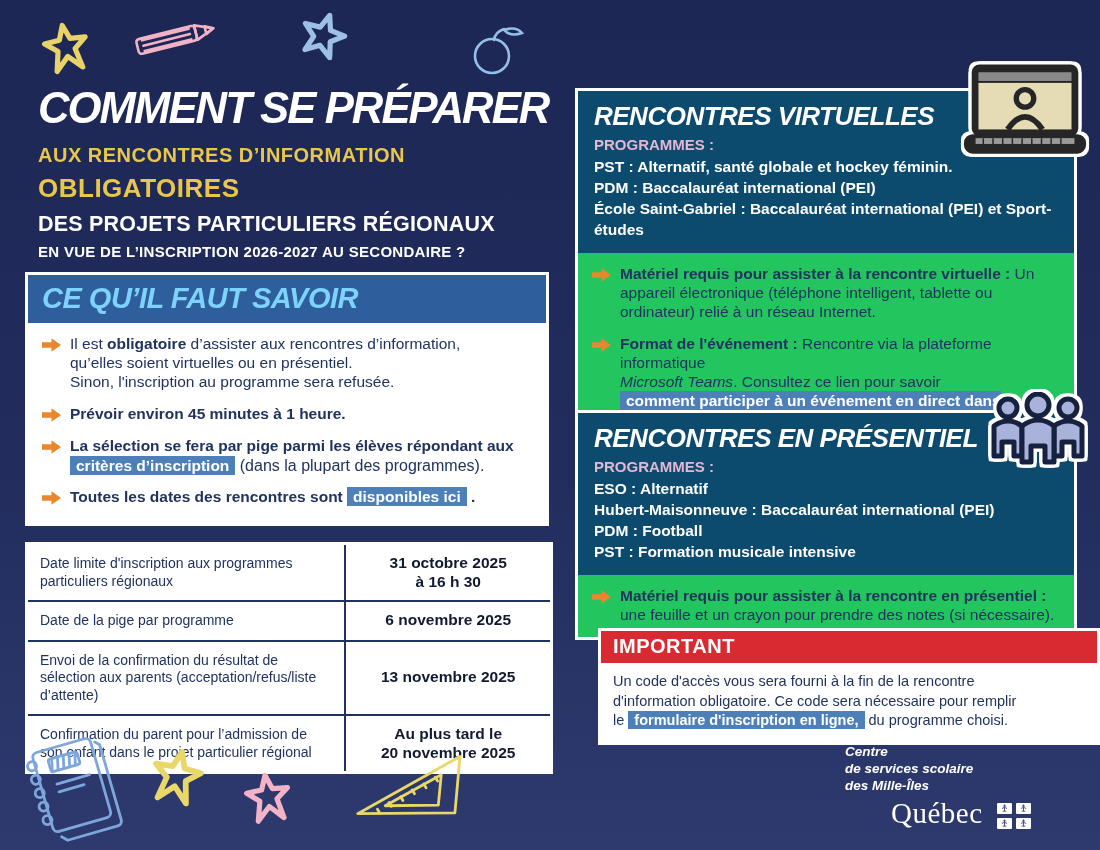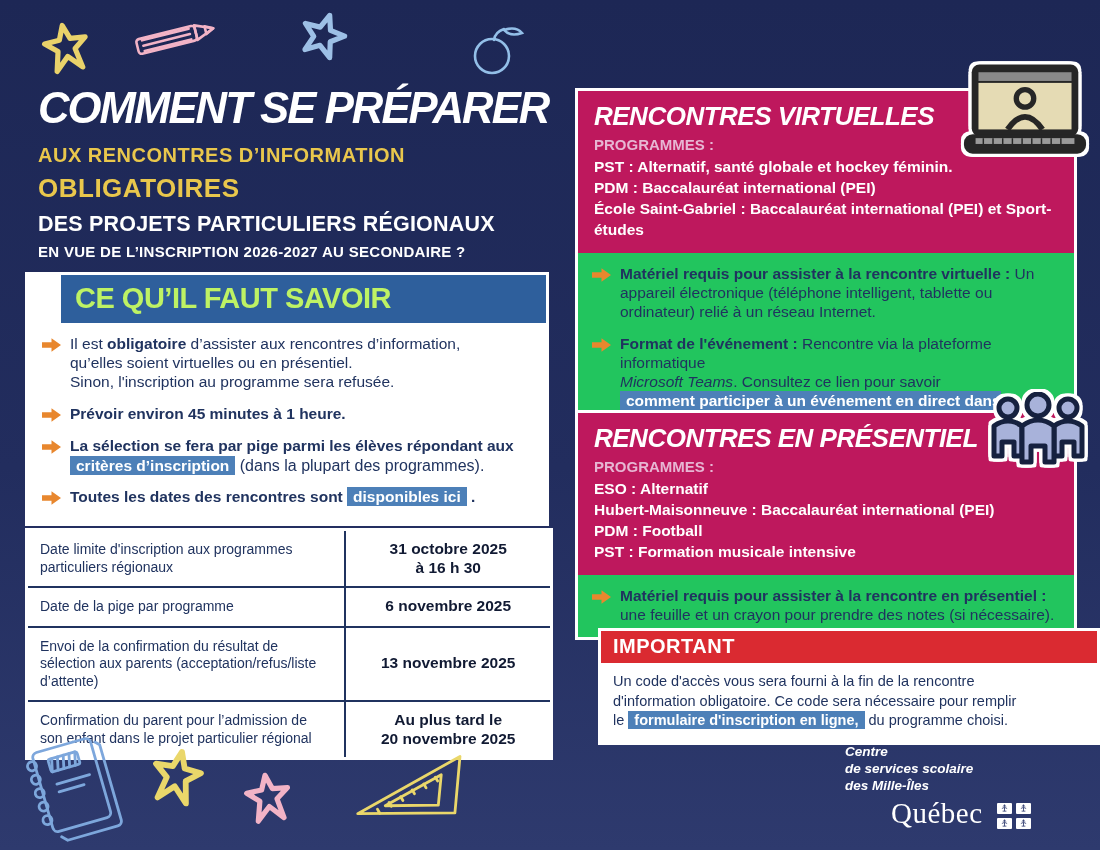--- a/index.html
+++ b/index.html
@@ -12,45 +12,45 @@
   .title1{font-size:45px;font-weight:bold;font-style:italic;color:#ffffff;
           letter-spacing:-2px;transform:scaleX(.97);transform-origin:left;white-space:nowrap;}
   .title2{font-size:20px;font-weight:bold;color:#e9c74c;letter-spacing:.5px;margin-top:10px;white-space:nowrap;}
   .title3{font-size:26px;font-weight:bold;color:#e9c74c;letter-spacing:.5px;margin-top:6px;}
   .title4{font-size:21.5px;font-weight:bold;color:#ffffff;letter-spacing:.2px;margin-top:8px;white-space:nowrap;}
   .title5{font-size:15px;font-weight:bold;color:#ffffff;letter-spacing:.3px;margin-top:6px;white-space:nowrap;}
 
   
   .card{border:3px solid #ffffff;background:#ffffff;box-sizing:border-box;}
   .savoir-card{left:25px;top:272px;width:524px;}
-  .savoir-header{background:#2e5f9c;color:#bef264;font-weight:bold;
-                 font-size:29px;padding:7px 14px 8px;letter-spacing:-.5px;margin-left:33px;}
+  .savoir-header{background:#2e5f9c;color:#7dd3fc;font-weight:bold;font-style:italic;
+                 font-size:29px;padding:7px 14px 8px;letter-spacing:-.5px;}
   .savoir-body{padding:12px 14px 14px;}
   .bullet{display:flex;gap:9px;margin-bottom:13px;}
   .bullet:last-child{margin-bottom:2px;}
   .arrow-ic{flex:0 0 auto;margin-top:3px;}
   .bullet-text{font-size:15.5px;color:#20335f;line-height:1.22;white-space:pre-line;}
   .seg{white-space:pre-line;}
   .seg-b{font-weight:bold;}
   .seg-i{font-style:italic;}
   .seg-sm{font-size:16px;}
   .seg-hl{background:#4d80b8;color:#ffffff;padding:1px 6px;font-weight:bold;}
 
   
-  .table-card{left:25px;top:528px;width:528px;}
+  .table-card{left:25px;top:542px;width:528px;}
   .trow{display:flex;border-top:2px solid #20335f;}
   .trow:first-child{border-top:none;}
   .tlabel{flex:0 0 61%;box-sizing:border-box;padding:10px 12px;font-size:14px;color:#20335f;
           border-right:2px solid #20335f;display:flex;align-items:center;line-height:1.25;}
   .tvalue{flex:1;display:flex;align-items:center;justify-content:center;text-align:center;
           font-size:15.5px;font-weight:bold;color:#111a33;padding:8px 6px;white-space:pre-line;line-height:1.2;}
 
   
   .rcard{left:575px;width:502px;}
-  .blue-zone{background:#be185d;padding:10px 16px 12px;}
+  .blue-zone{background:#0c4a6e;padding:10px 16px 12px;}
   .rtitle{color:#ffffff;font-weight:bold;font-style:italic;font-size:26px;letter-spacing:-.5px;margin:0 0 4px;}
   .prog-label{color:#e7b6d3;font-weight:bold;font-size:15px;margin-bottom:4px;}
   .program-line{color:#ffffff;font-size:15.5px;line-height:1.35;}
   .white-zone{background:#22c55e;padding:12px 14px 12px;}
   .white-zone .bullet{margin-bottom:14px;}
   .para{font-size:15px;color:#20335f;line-height:1.3;margin:4px 0 2px 29px;white-space:pre-line;}
 
   .important-card{left:598px;top:628px;width:502px;}
   .imp-header{background:#da2a31;color:#ffffff;font-weight:bold;font-size:20px;
               padding:4px 12px 5px;letter-spacing:.5px;}

